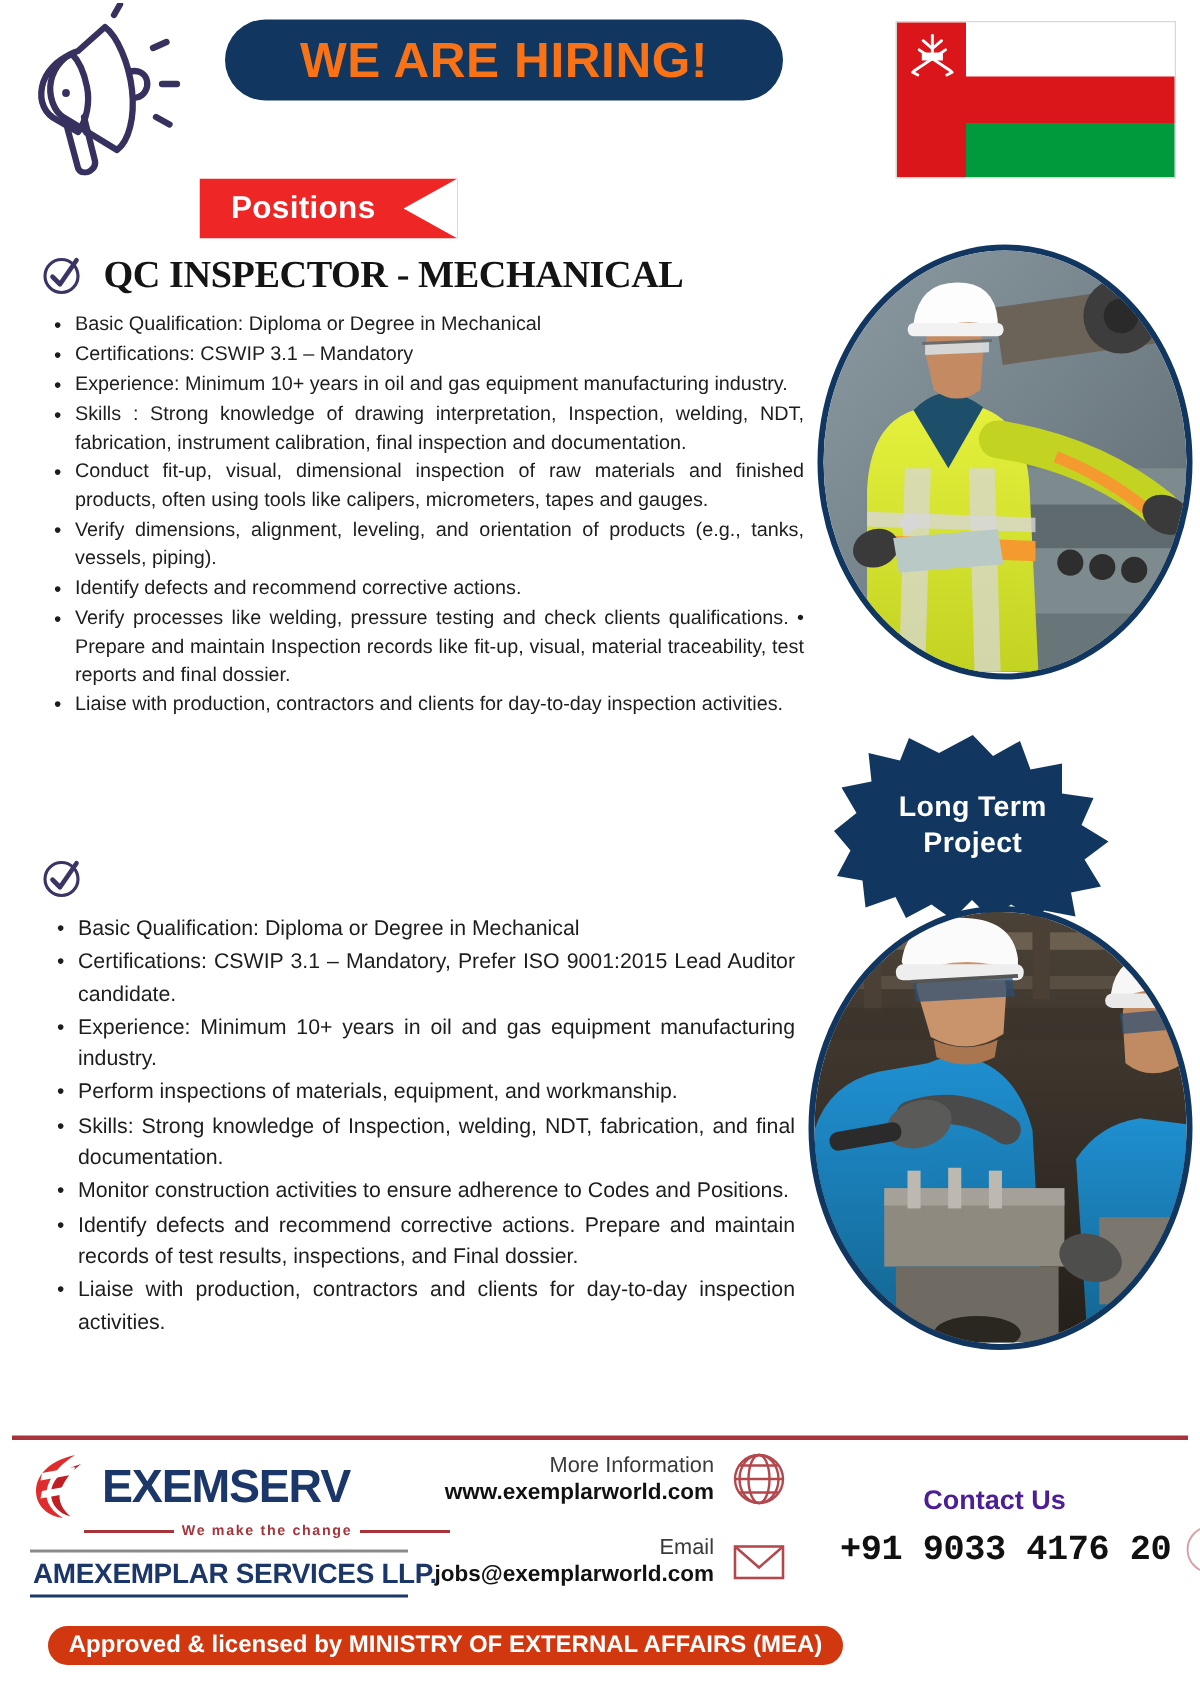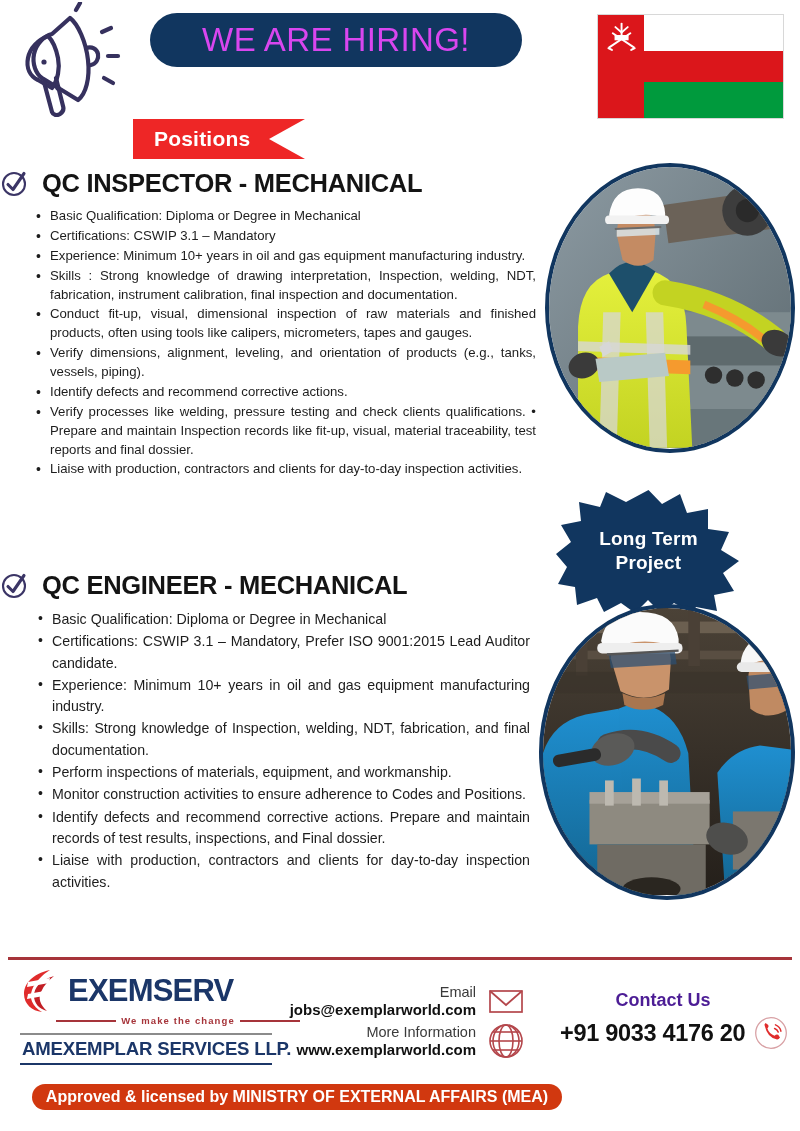--- a/index.html
+++ b/index.html
@@ -13,21 +13,21 @@
 
   
   .megaphone { position: absolute; left: 8px; top: 2px; width: 132px; height: 115px; }
   .hiring-pill {
     position: absolute; left: 150px; top: 13px;
     width: 372px; height: 54px;
     background: #11365f; border-radius: 27px;
     display: flex; align-items: center; justify-content: center;
   }
   .hiring-pill span {
-    color: #d946ef; font-size: 33px; font-weight: 400;
+    color: #f97316; font-size: 33px; font-weight: 700;
     letter-spacing: .4px; white-space: nowrap;
   }
   .subtitle {
     position: absolute; left: 150px; top: 78px; width: 378px;
     text-align: center; font-size: 16.5px; color: #2a2a2a; white-space: nowrap;
   }
   .positions-banner {
     position: absolute; left: 133px; top: 119px;
     width: 172px; height: 40px; background: #ee2626;
     display: flex; align-items: center;
@@ -50,21 +50,21 @@
     border: 1px solid #d8d8d8;
   }
   .flag-white { position: absolute; left: 0; top: 0; width: 100%; height: 35%; background: #fff; }
   .flag-red-mid { position: absolute; left: 0; top: 35%; width: 100%; height: 30%; background: #db161b; }
   .flag-green { position: absolute; left: 0; top: 65%; width: 100%; height: 35%; background: #009a3d; }
   .flag-hoist { position: absolute; left: 0; top: 0; width: 25%; height: 100%; background: #db161b; }
   .flag-emblem { position: absolute; left: 3%; top: 5%; width: 19%; height: 36%; }
 
   
   .job { position: absolute; left: 0; }
-  .job-head { display: flex; align-items: center; gap: 12px; padding-left: 0; }
+  .job-head { display: flex; align-items: center; gap: 12px; padding-left: 27px; font-family: Liberation Serif, serif; }
   .check-icon { width: 30px; height: 30px; flex: 0 0 30px; }
   .job-title {
     font-size: 25.5px; font-weight: 700; color: #141414;
     letter-spacing: -0.3px; white-space: nowrap;
     font-stretch: condensed;
   }
   ul.bullets { list-style: none; margin-top: 9px; padding-left: 36px; }
   ul.bullets li {
     position: relative; font-size: 13.2px; line-height: 1.43;
     color: #1d1d1d; text-align: justify; margin-bottom: 1px;
@@ -134,21 +134,21 @@
   .info-label { font-size: 14.5px; color: #3a3a3a; line-height: 1.25; }
   .info-value { font-size: 15px; font-weight: 700; color: #111; line-height: 1.25; white-space: nowrap; }
   .info-icon { width: 40px; height: 40px; flex: 0 0 40px; }
   .info-row.second { margin-top: 15px; }
 
   .contact-block { position: absolute; left: 560px; top: 990px; width: 232px; }
   .contact-us {
     font-size: 18px; font-weight: 700; color: #4c1d95;
     text-align: center; padding-right: 26px;
   }
-  .contact-row { display: flex; align-items: center; gap: 8px; margin-top: 4px; }
+  .contact-row { display: flex; align-items: center; gap: 8px; margin-top: 4px; font-family: Liberation Mono, monospace; }
   .contact-num { font-size: 23.5px; font-weight: 700; color: #111; white-space: nowrap; letter-spacing: -0.3px; }
   .phone-icon { width: 36px; height: 36px; flex: 0 0 36px; }
 
   .approved-pill {
     position: absolute; left: 32px; top: 1084px;
     width: 530px; height: 26px; background: #d1380f;
     border-radius: 19px; display: flex; align-items: center; justify-content: center;
   }
   .approved-pill span {
     color: #fff; font-size: 16px; font-weight: 700; white-space: nowrap;
@@ -223,28 +223,27 @@
       <li>Liaise with production, contractors and clients for day-to-day inspection activities.</li>
     </ul>
   </div>
 
   <div class="job" id="job1">
     <div class="job-head">
       <svg class="check-icon" viewBox="0 0 30 30">
         <circle cx="14" cy="16" r="11" fill="none" stroke="#3b3566" stroke-width="2.1"></circle>
         <path d="M8 16.5 L13 21.5 L24 5.5" fill="none" stroke="#3b3566" stroke-width="3.1" stroke-linecap="round" stroke-linejoin="round"></path>
       </svg>
-      <div class="job-title">QC ENGINEER - MECHANICAL</div>
     </div>
     <ul class="bullets">
       <li>Basic Qualification: Diploma or Degree in Mechanical</li>
       <li>Certifications: CSWIP 3.1 – Mandatory, Prefer ISO 9001:2015 Lead Auditor candidate.</li>
       <li>Experience: Minimum 10+ years in oil and gas equipment manufacturing industry.</li>
+      <li>Perform inspections of materials, equipment, and workmanship.</li>
       <li>Skills: Strong knowledge of Inspection, welding, NDT, fabrication, and final documentation.</li>
-      <li>Perform inspections of materials, equipment, and workmanship.</li>
       <li>Monitor construction activities to ensure adherence to Codes and Positions.</li>
       <li>Identify defects and recommend corrective actions.  Prepare and maintain records of test results, inspections, and Final dossier.</li>
       <li>Liaise with production, contractors and clients for day-to-day inspection activities.</li>
     </ul>
   </div>
 
   <div class="photo" id="photo0">
     <svg class="ph-sky" viewBox="0 0 250 290" preserveAspectRatio="xMidYMid slice">
       <defs>
         <linearGradient id="bg0" x1="0" y1="0" x2="1" y2="1">
@@ -360,48 +359,48 @@
       <div class="tag-line"></div>
     </div>
     <div class="llp-wrap">
       <div class="llp-rule"></div>
       <div class="llp-name">AMEXEMPLAR SERVICES LLP.</div>
       <div class="llp-rule b"></div>
     </div>
   </div>
 
   <div class="info-block">
-    <div class="info-row second">
-      <div class="info-texts">
-        <div class="info-label">Email</div>
-        <div class="info-value">jobs@exemplarworld.com</div>
-      </div>
-      <svg class="info-icon" viewBox="0 0 40 40">
-        <g fill="none" stroke="#b4474c" stroke-width="1.7">
-          <rect x="4" y="10" width="32" height="21"></rect>
-          <path d="M4 10 L20 24 L36 10"></path>
-        </g>
-      </svg>
-    </div>
     <div class="info-row">
       <div class="info-texts">
         <div class="info-label">More Information</div>
         <div class="info-value">www.exemplarworld.com</div>
       </div>
       <svg class="info-icon" viewBox="0 0 40 40">
         <g fill="none" stroke="#b4474c" stroke-width="1.6">
           <circle cx="20" cy="20" r="16"></circle>
           <ellipse cx="20" cy="20" rx="7" ry="16"></ellipse>
           <ellipse cx="20" cy="20" rx="13" ry="16"></ellipse>
           <path d="M4 20 H36"></path>
           <path d="M7 11 H33"></path>
           <path d="M7 29 H33"></path>
         </g>
       </svg>
     </div>
+    <div class="info-row second">
+      <div class="info-texts">
+        <div class="info-label">Email</div>
+        <div class="info-value">jobs@exemplarworld.com</div>
+      </div>
+      <svg class="info-icon" viewBox="0 0 40 40">
+        <g fill="none" stroke="#b4474c" stroke-width="1.7">
+          <rect x="4" y="10" width="32" height="21"></rect>
+          <path d="M4 10 L20 24 L36 10"></path>
+        </g>
+      </svg>
+    </div>
   </div>
 
   <div class="contact-block">
     <div class="contact-us">Contact Us</div>
     <div class="contact-row">
       <div class="contact-num">+91 9033 4176 20</div>
       <svg class="phone-icon" viewBox="0 0 40 40">
         <circle cx="20" cy="20" r="17" fill="none" stroke="#d8a0a4" stroke-width="1.4"></circle>
         <path d="M13 12 Q12 11 14 9 L17 11 Q18 13 16 15 Q18 21 24 23 Q26 21 28 22 L30 25 Q28 28 26 27 Q16 25 13 12 Z" fill="#e02c2c"></path>
         <path d="M25 11 Q30 13 31 18" fill="none" stroke="#e02c2c" stroke-width="1.7" stroke-linecap="round"></path>

